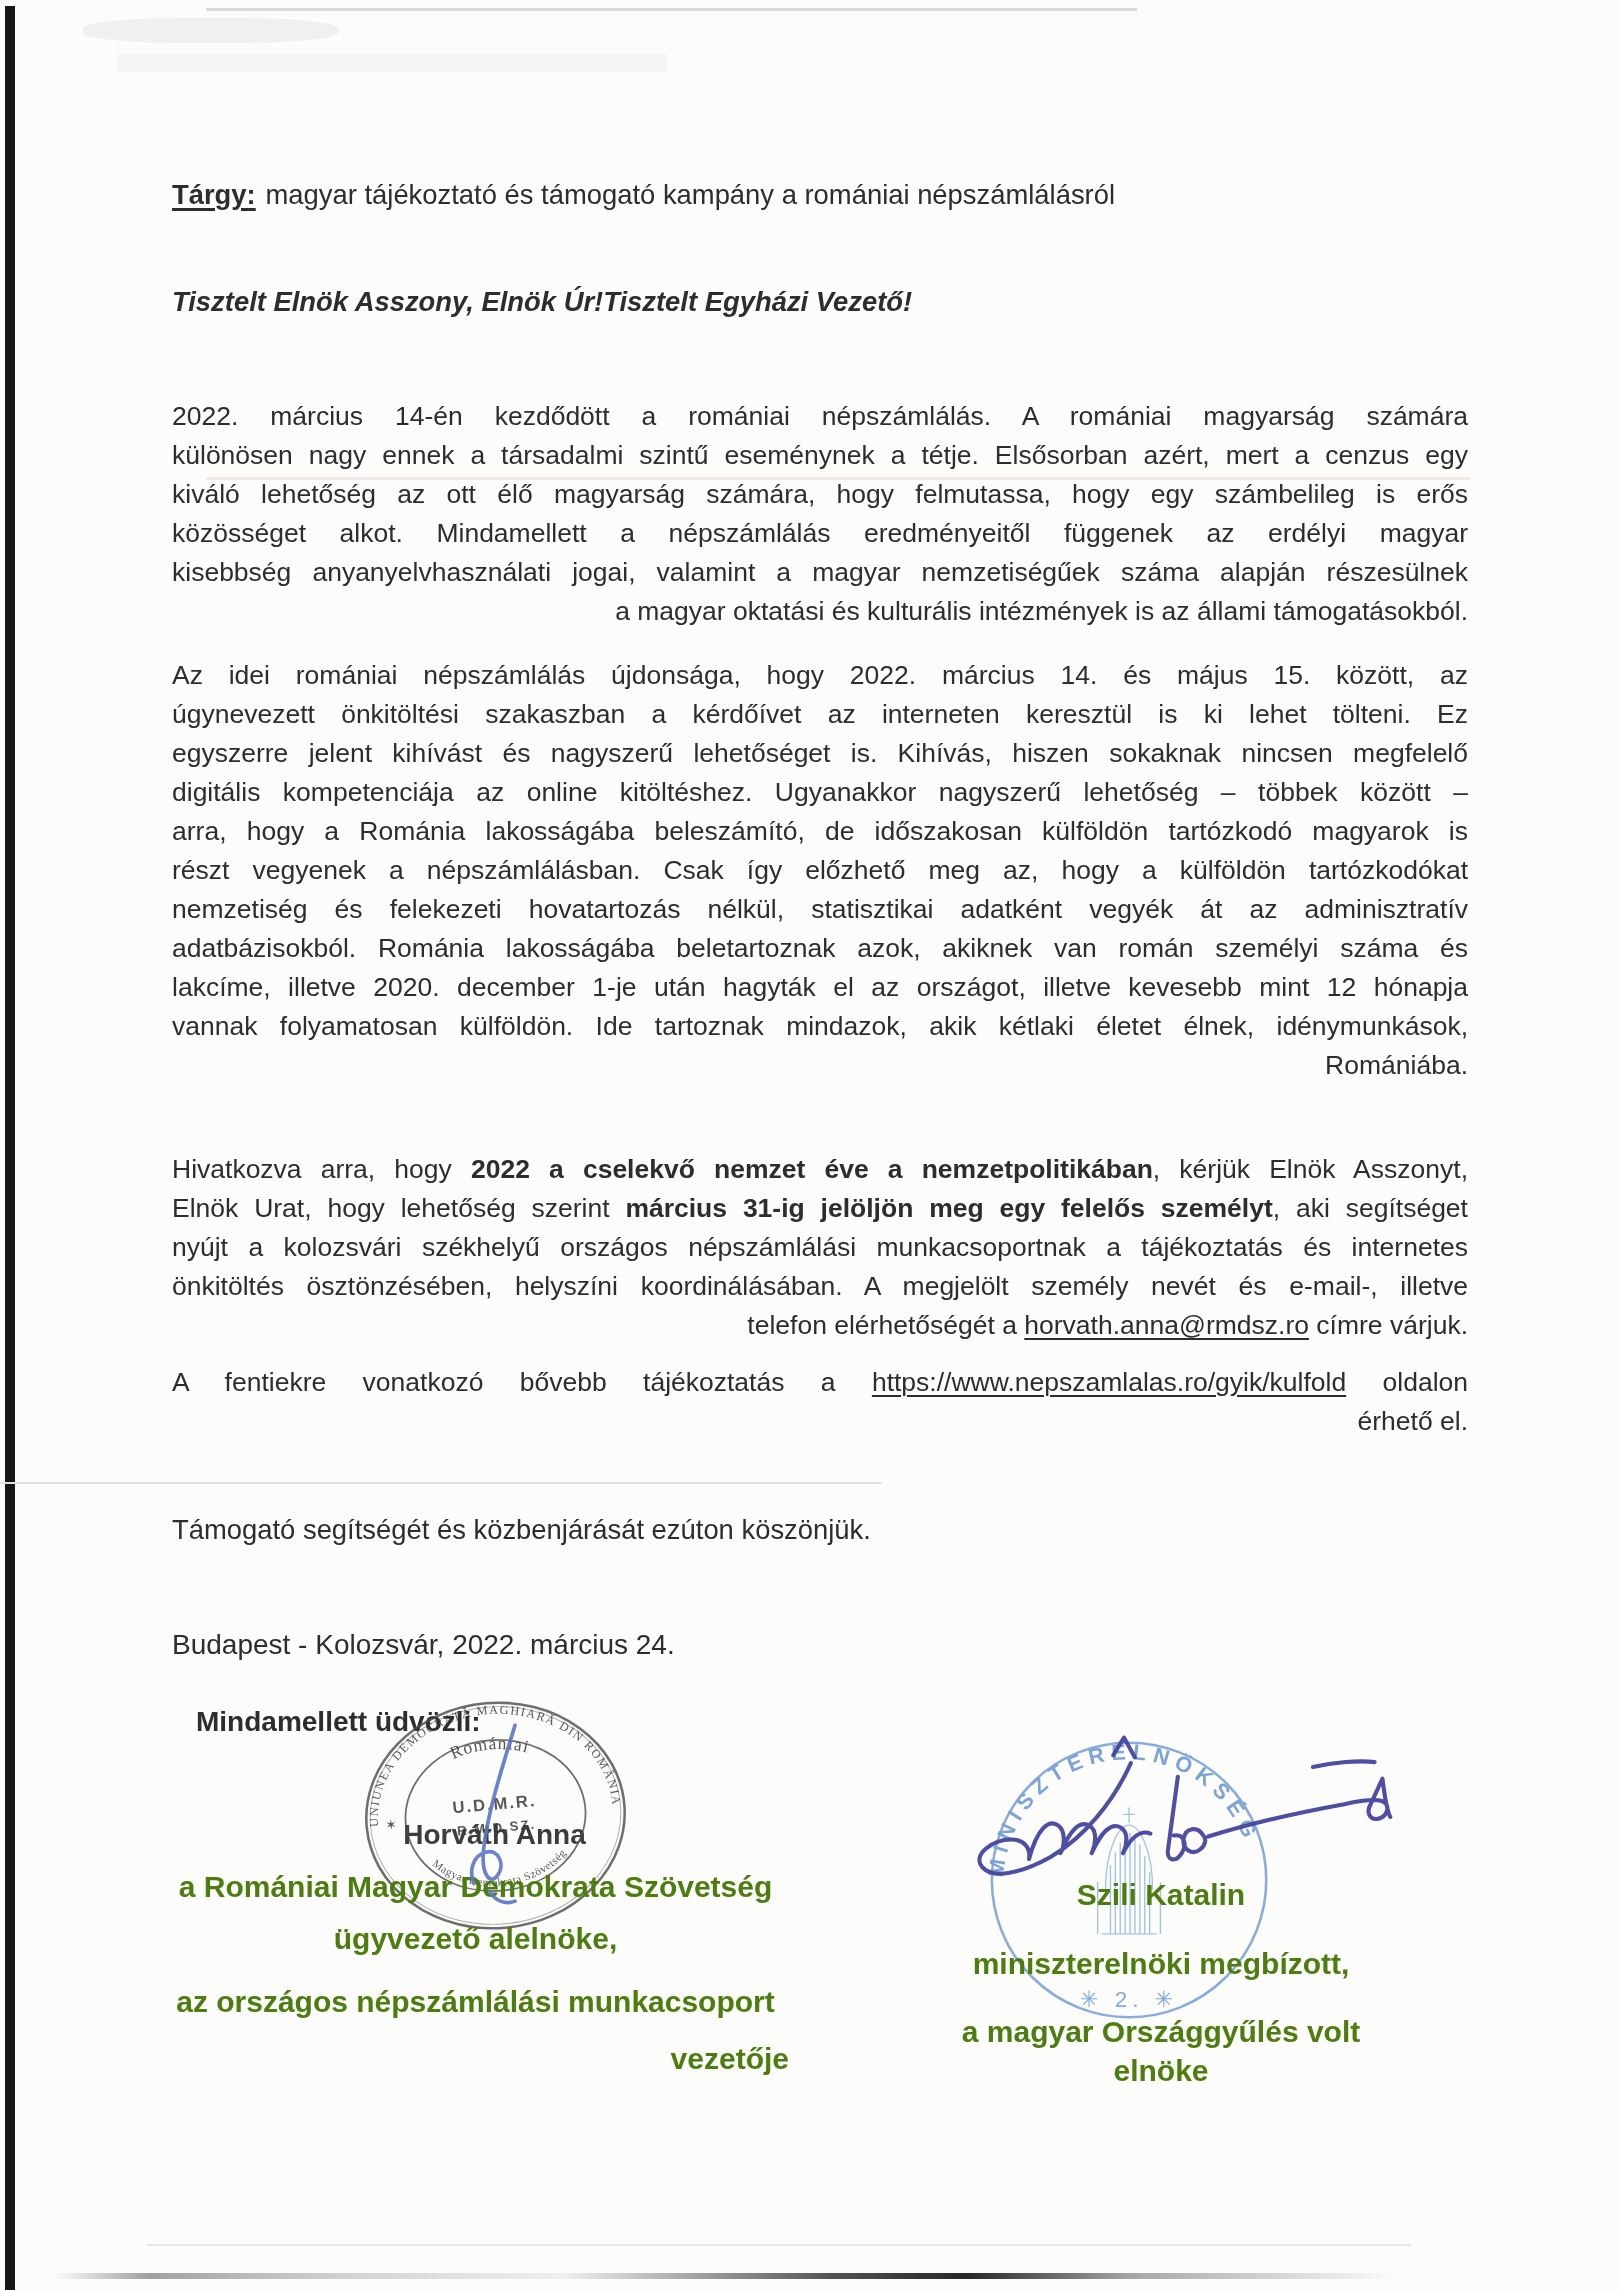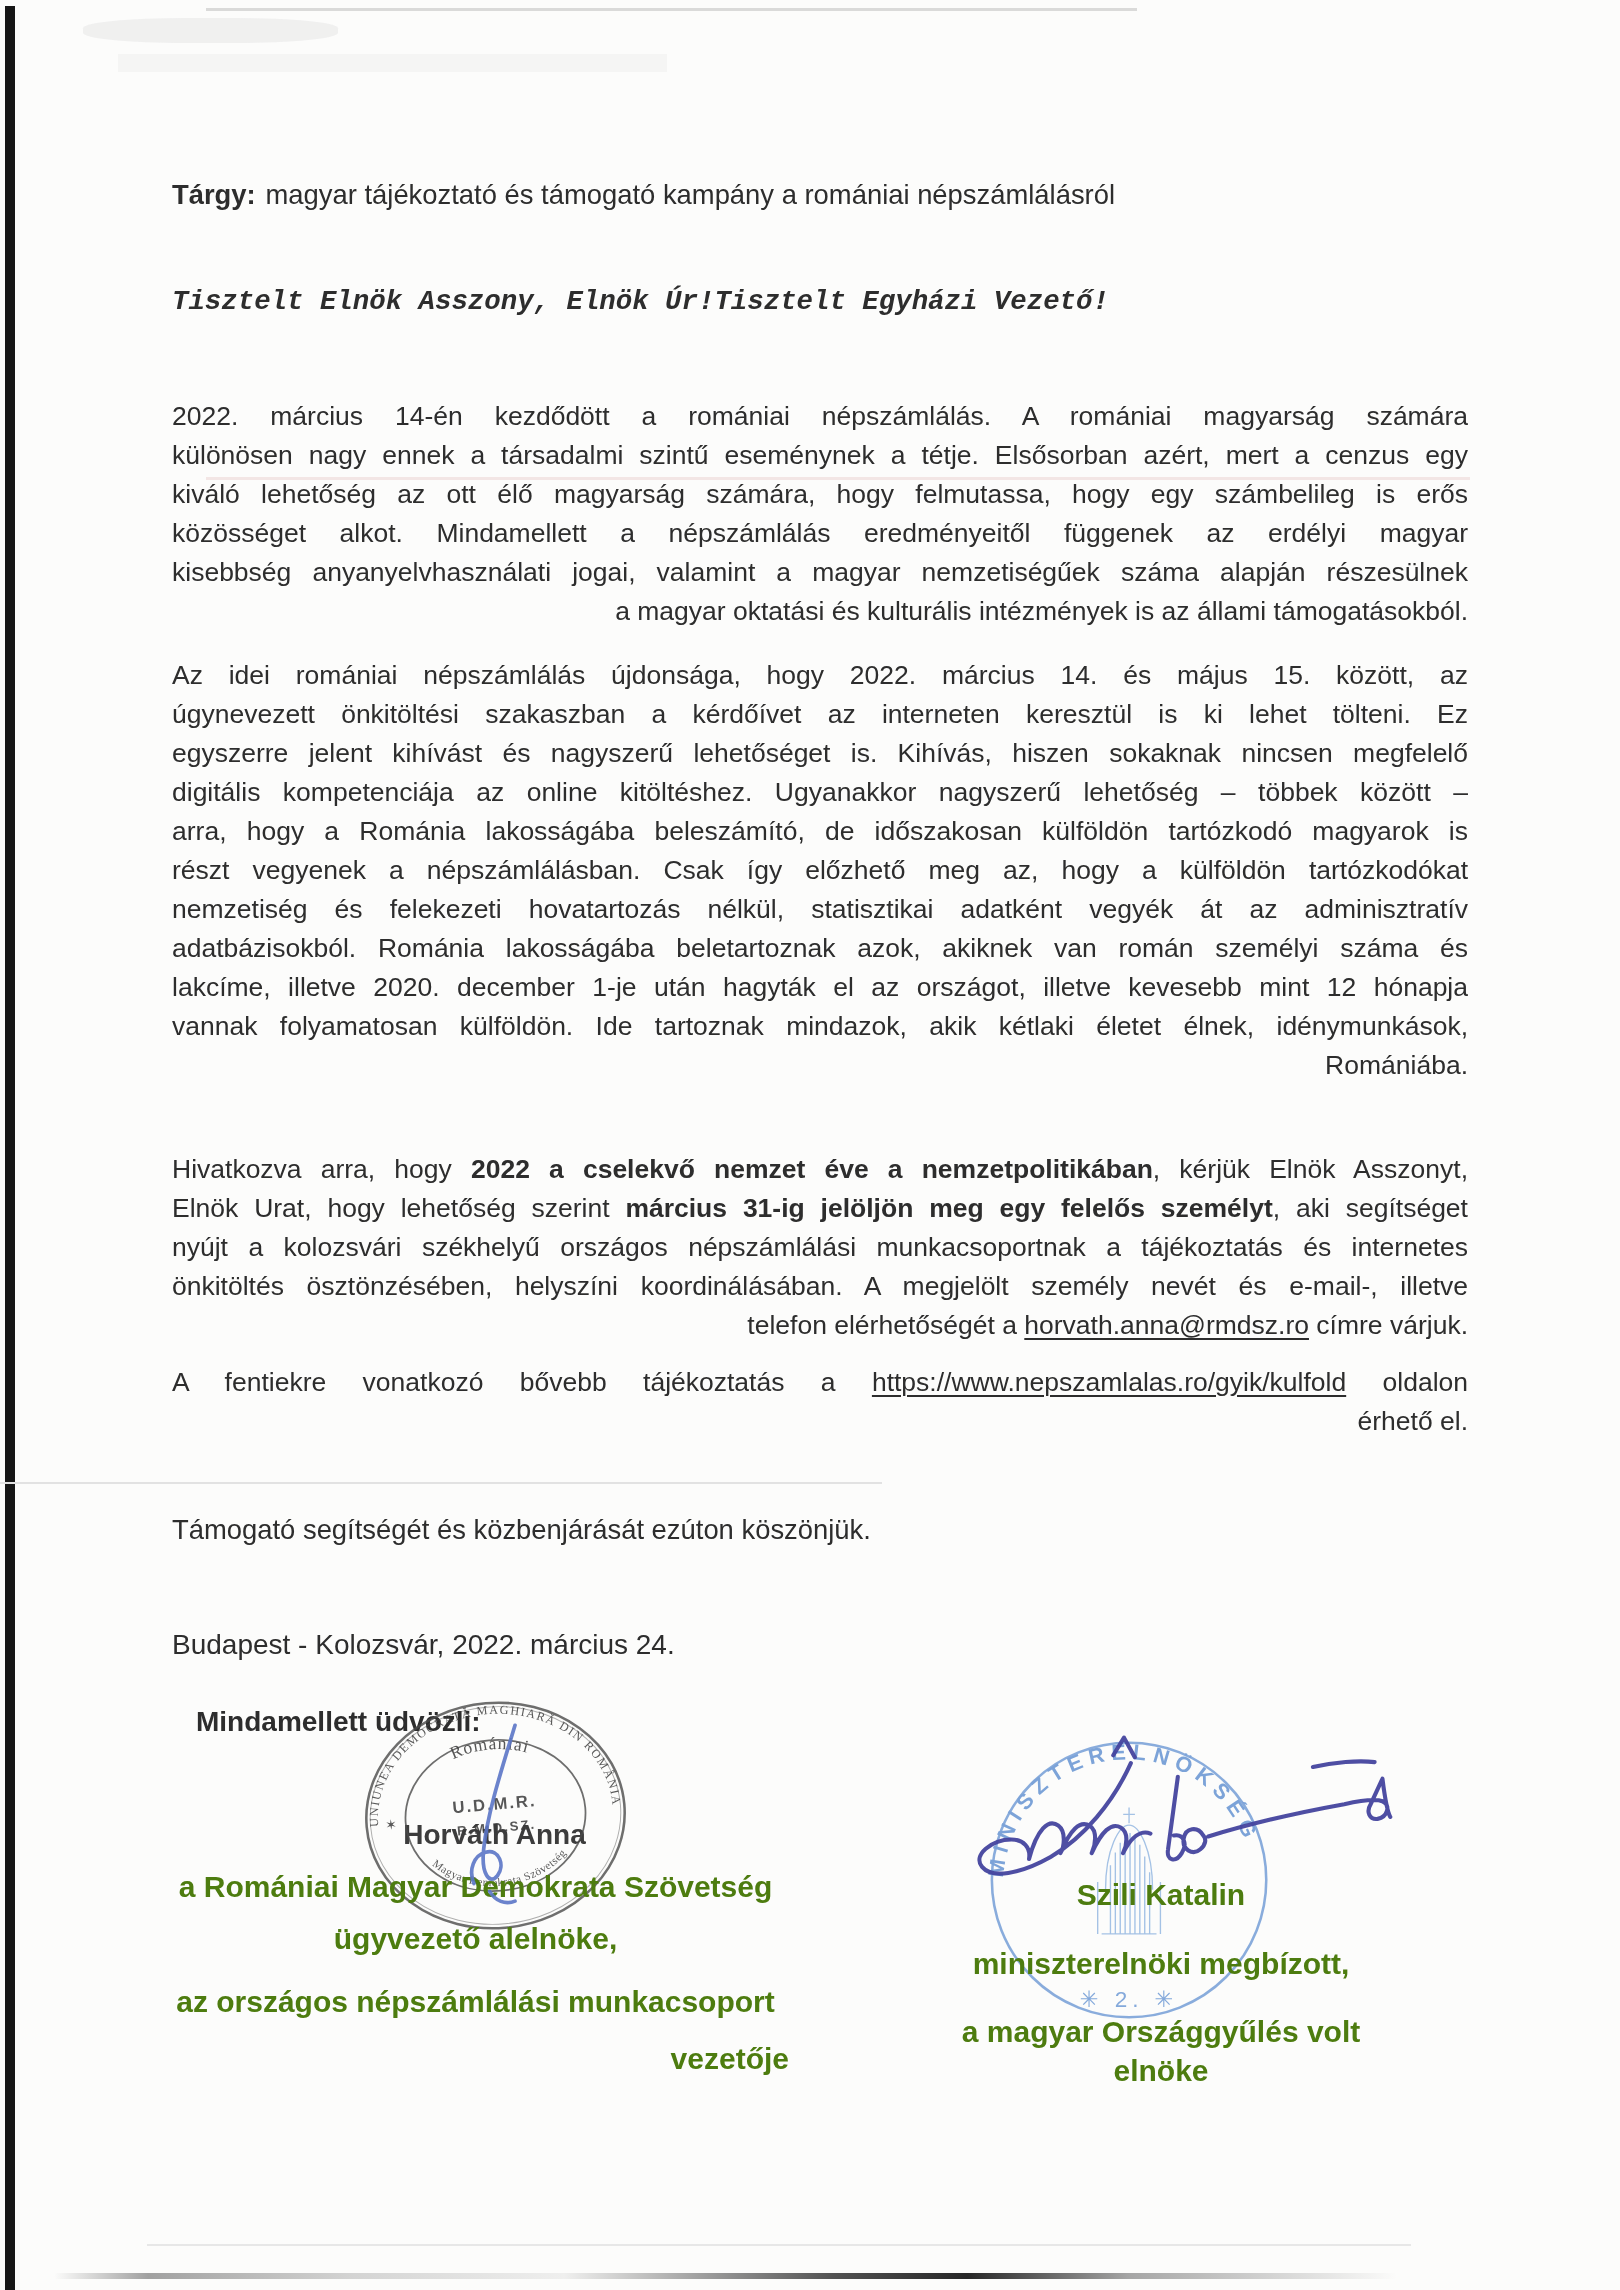--- a/index.html
+++ b/index.html
@@ -14,22 +14,22 @@
   .art { position:absolute; pointer-events:none; }
   
   .tblock { position:absolute; left:172px; width:1296px; font-size:26.5px; }
   .tline  { height:39px; line-height:39px; white-space:normal; }
   .just   { text-align:justify; overflow:hidden; }
   .just::after { content:""; display:inline-block; width:100%; height:0; }
   .last   { text-align:right; }
   .b { font-weight:700; }
   .u { text-decoration:underline; text-decoration-thickness:2px; text-underline-offset:3.9px; }
   .subject { top:179px; font-size:27.4px; }
-  .subject .lbl { font-weight:700; text-decoration-thickness:2.5px; text-underline-offset:3.9px; margin-right:9.8px; }
-  .salutation { top:282px; font-size:27.4px; font-weight:700; font-style:italic; line-height:39px;font-family:Liberation Mono, monospace; }
+  .subject .lbl { font-weight:700; text-decoration:underline; text-decoration-thickness:2.5px; text-underline-offset:3.9px; margin-right:9.8px; }
+  .salutation { top:282px; font-size:27.4px; font-weight:700; font-style:italic; line-height:39px; }
   .closing  { top:1510px; font-size:27.4px; line-height:39px; }
   .dateline { top:1625px; font-size:28px; line-height:39px; }
   .greeting { position:absolute; left:196px; top:1703px; font-size:28px; font-weight:700; line-height:37px; }
   
   .sig-text { position:absolute; text-align:center; font-weight:700; color:#4d7c0f; line-height:39px; }
   .hname  { left:323px;  top:1815px; width:343px; font-size:28px; color:#3c3c3c; z-index:1; }
   .lorg   { left:162px;  top:1867px; width:627px; font-size:30px; z-index:3; }
   .lrole1 { left:162px;  top:1919px; width:627px; font-size:30px; z-index:3; }
   .lrole2 { left:162px;  top:1982px; width:627px; font-size:30px; z-index:3; }
   .lrole3 { left:162px;  top:2039px; width:627px; font-size:30px; z-index:3;text-align:right; }

